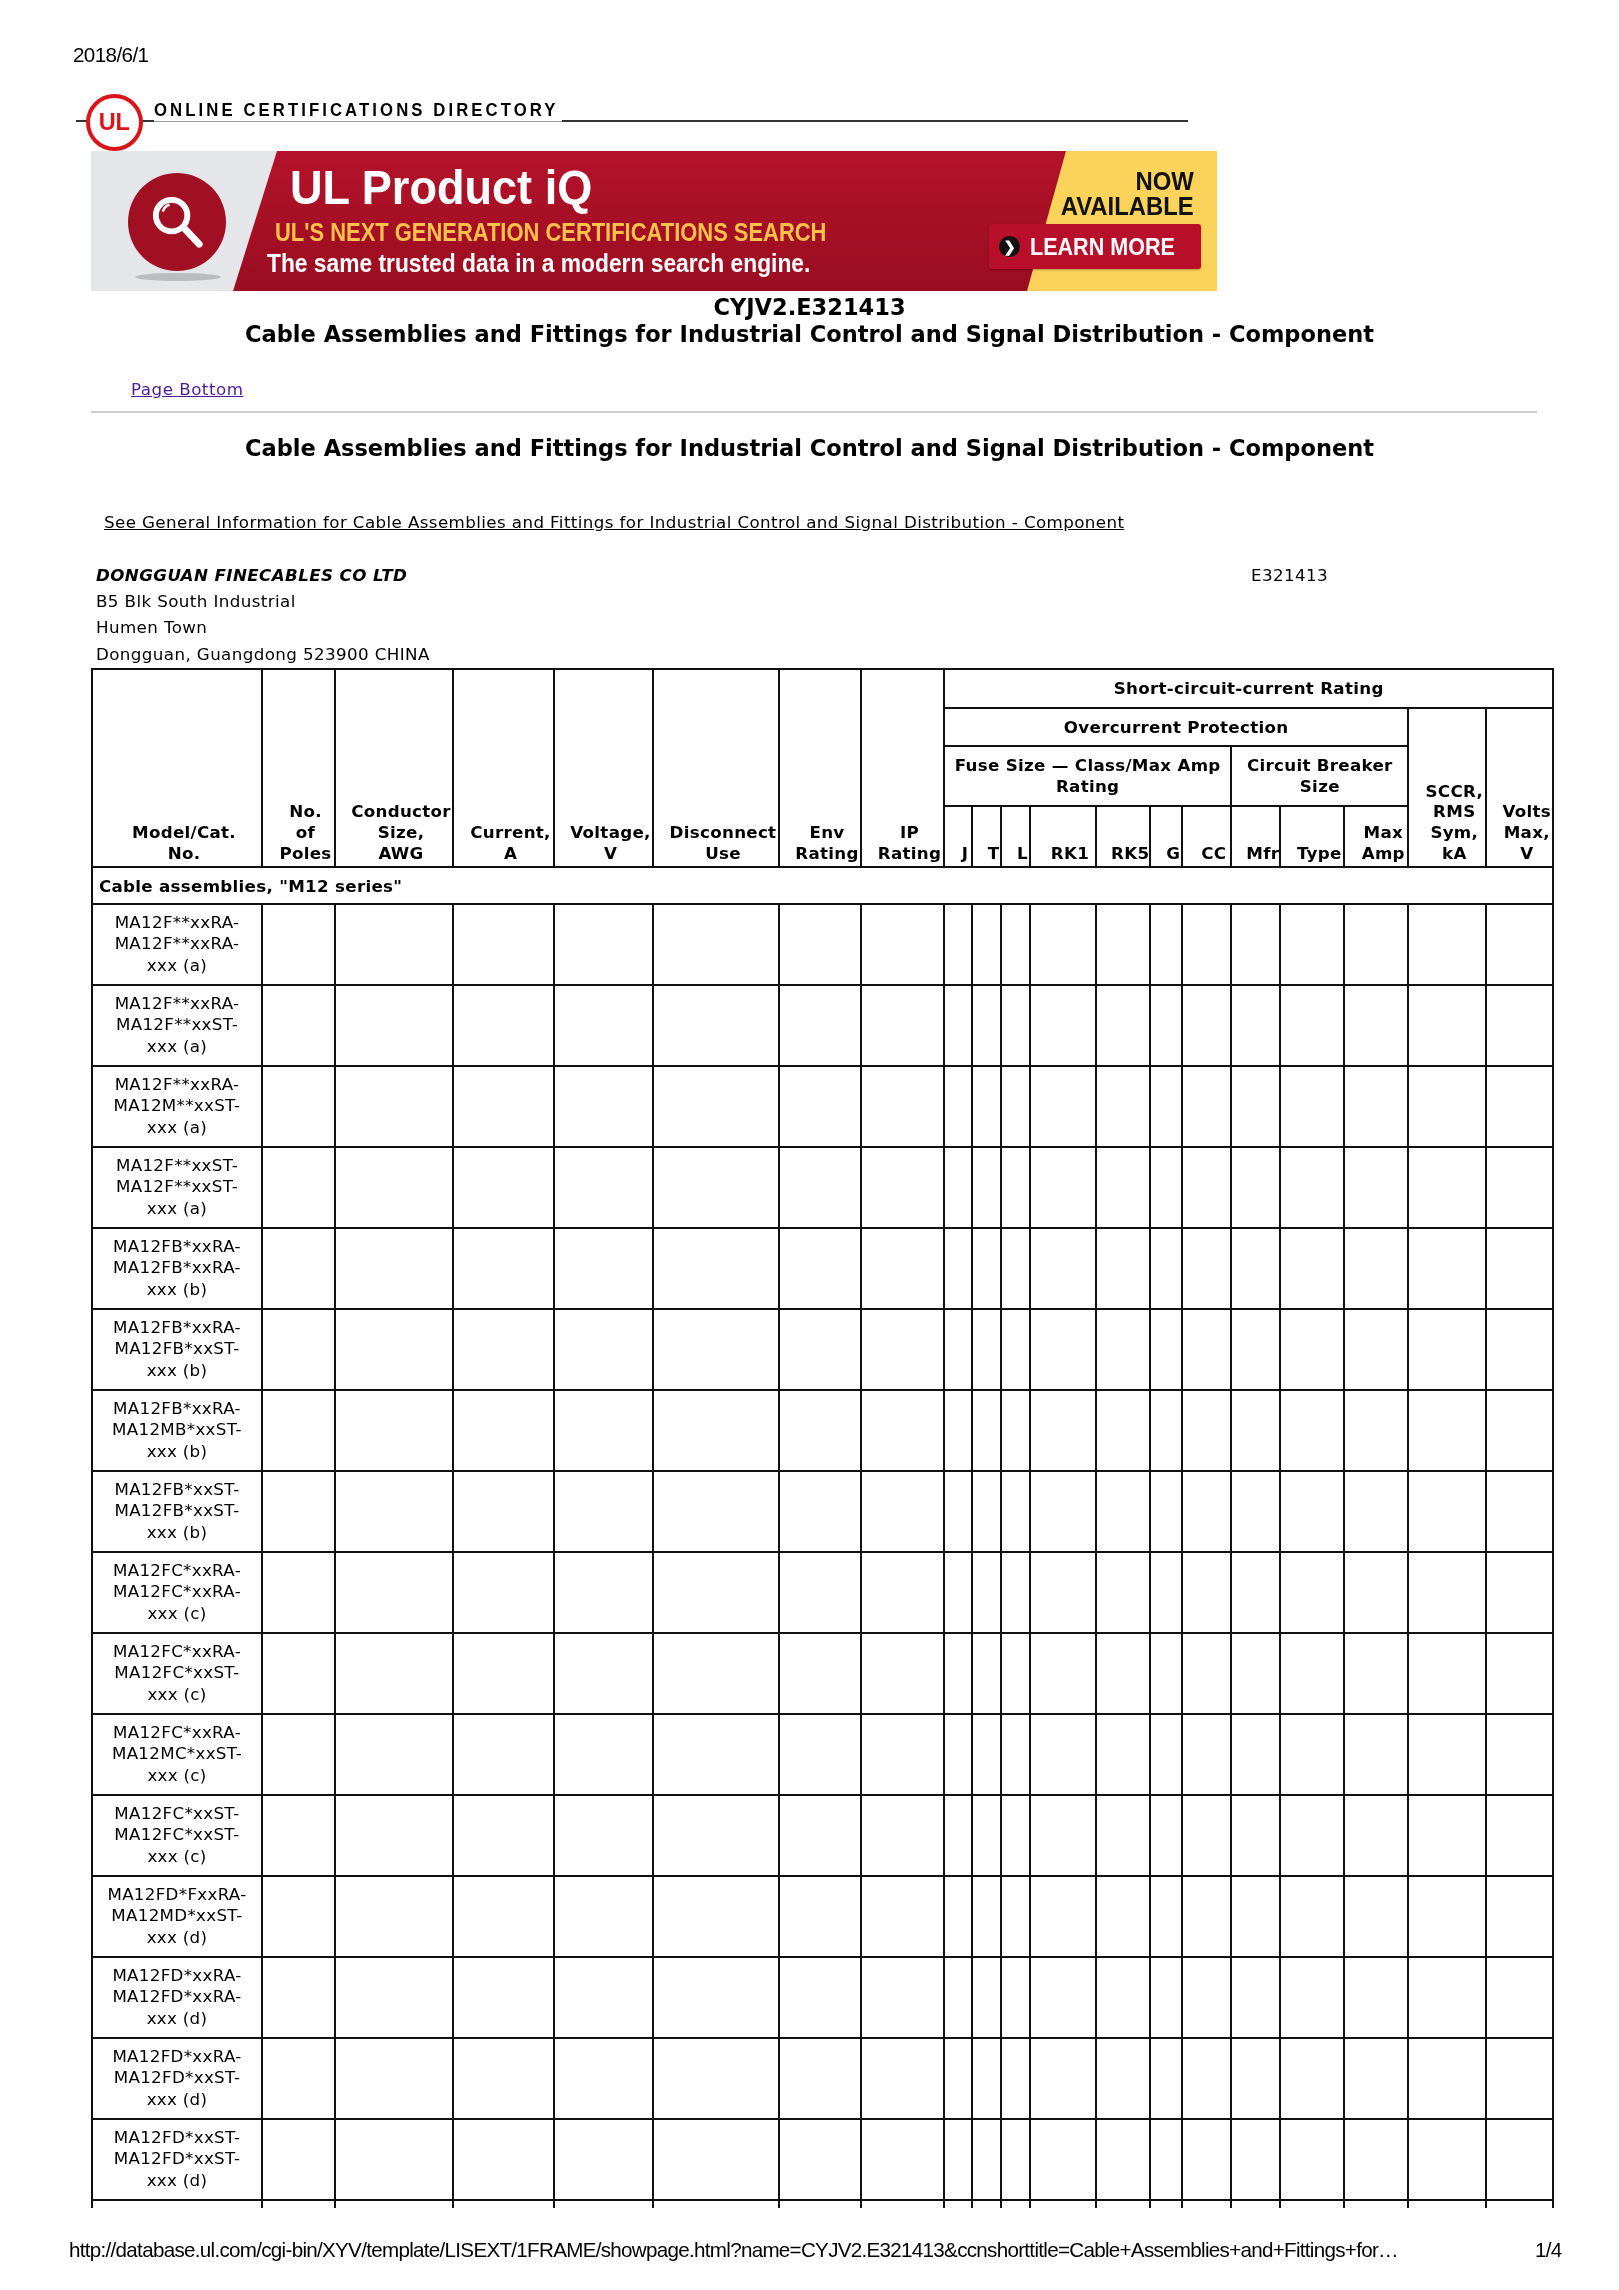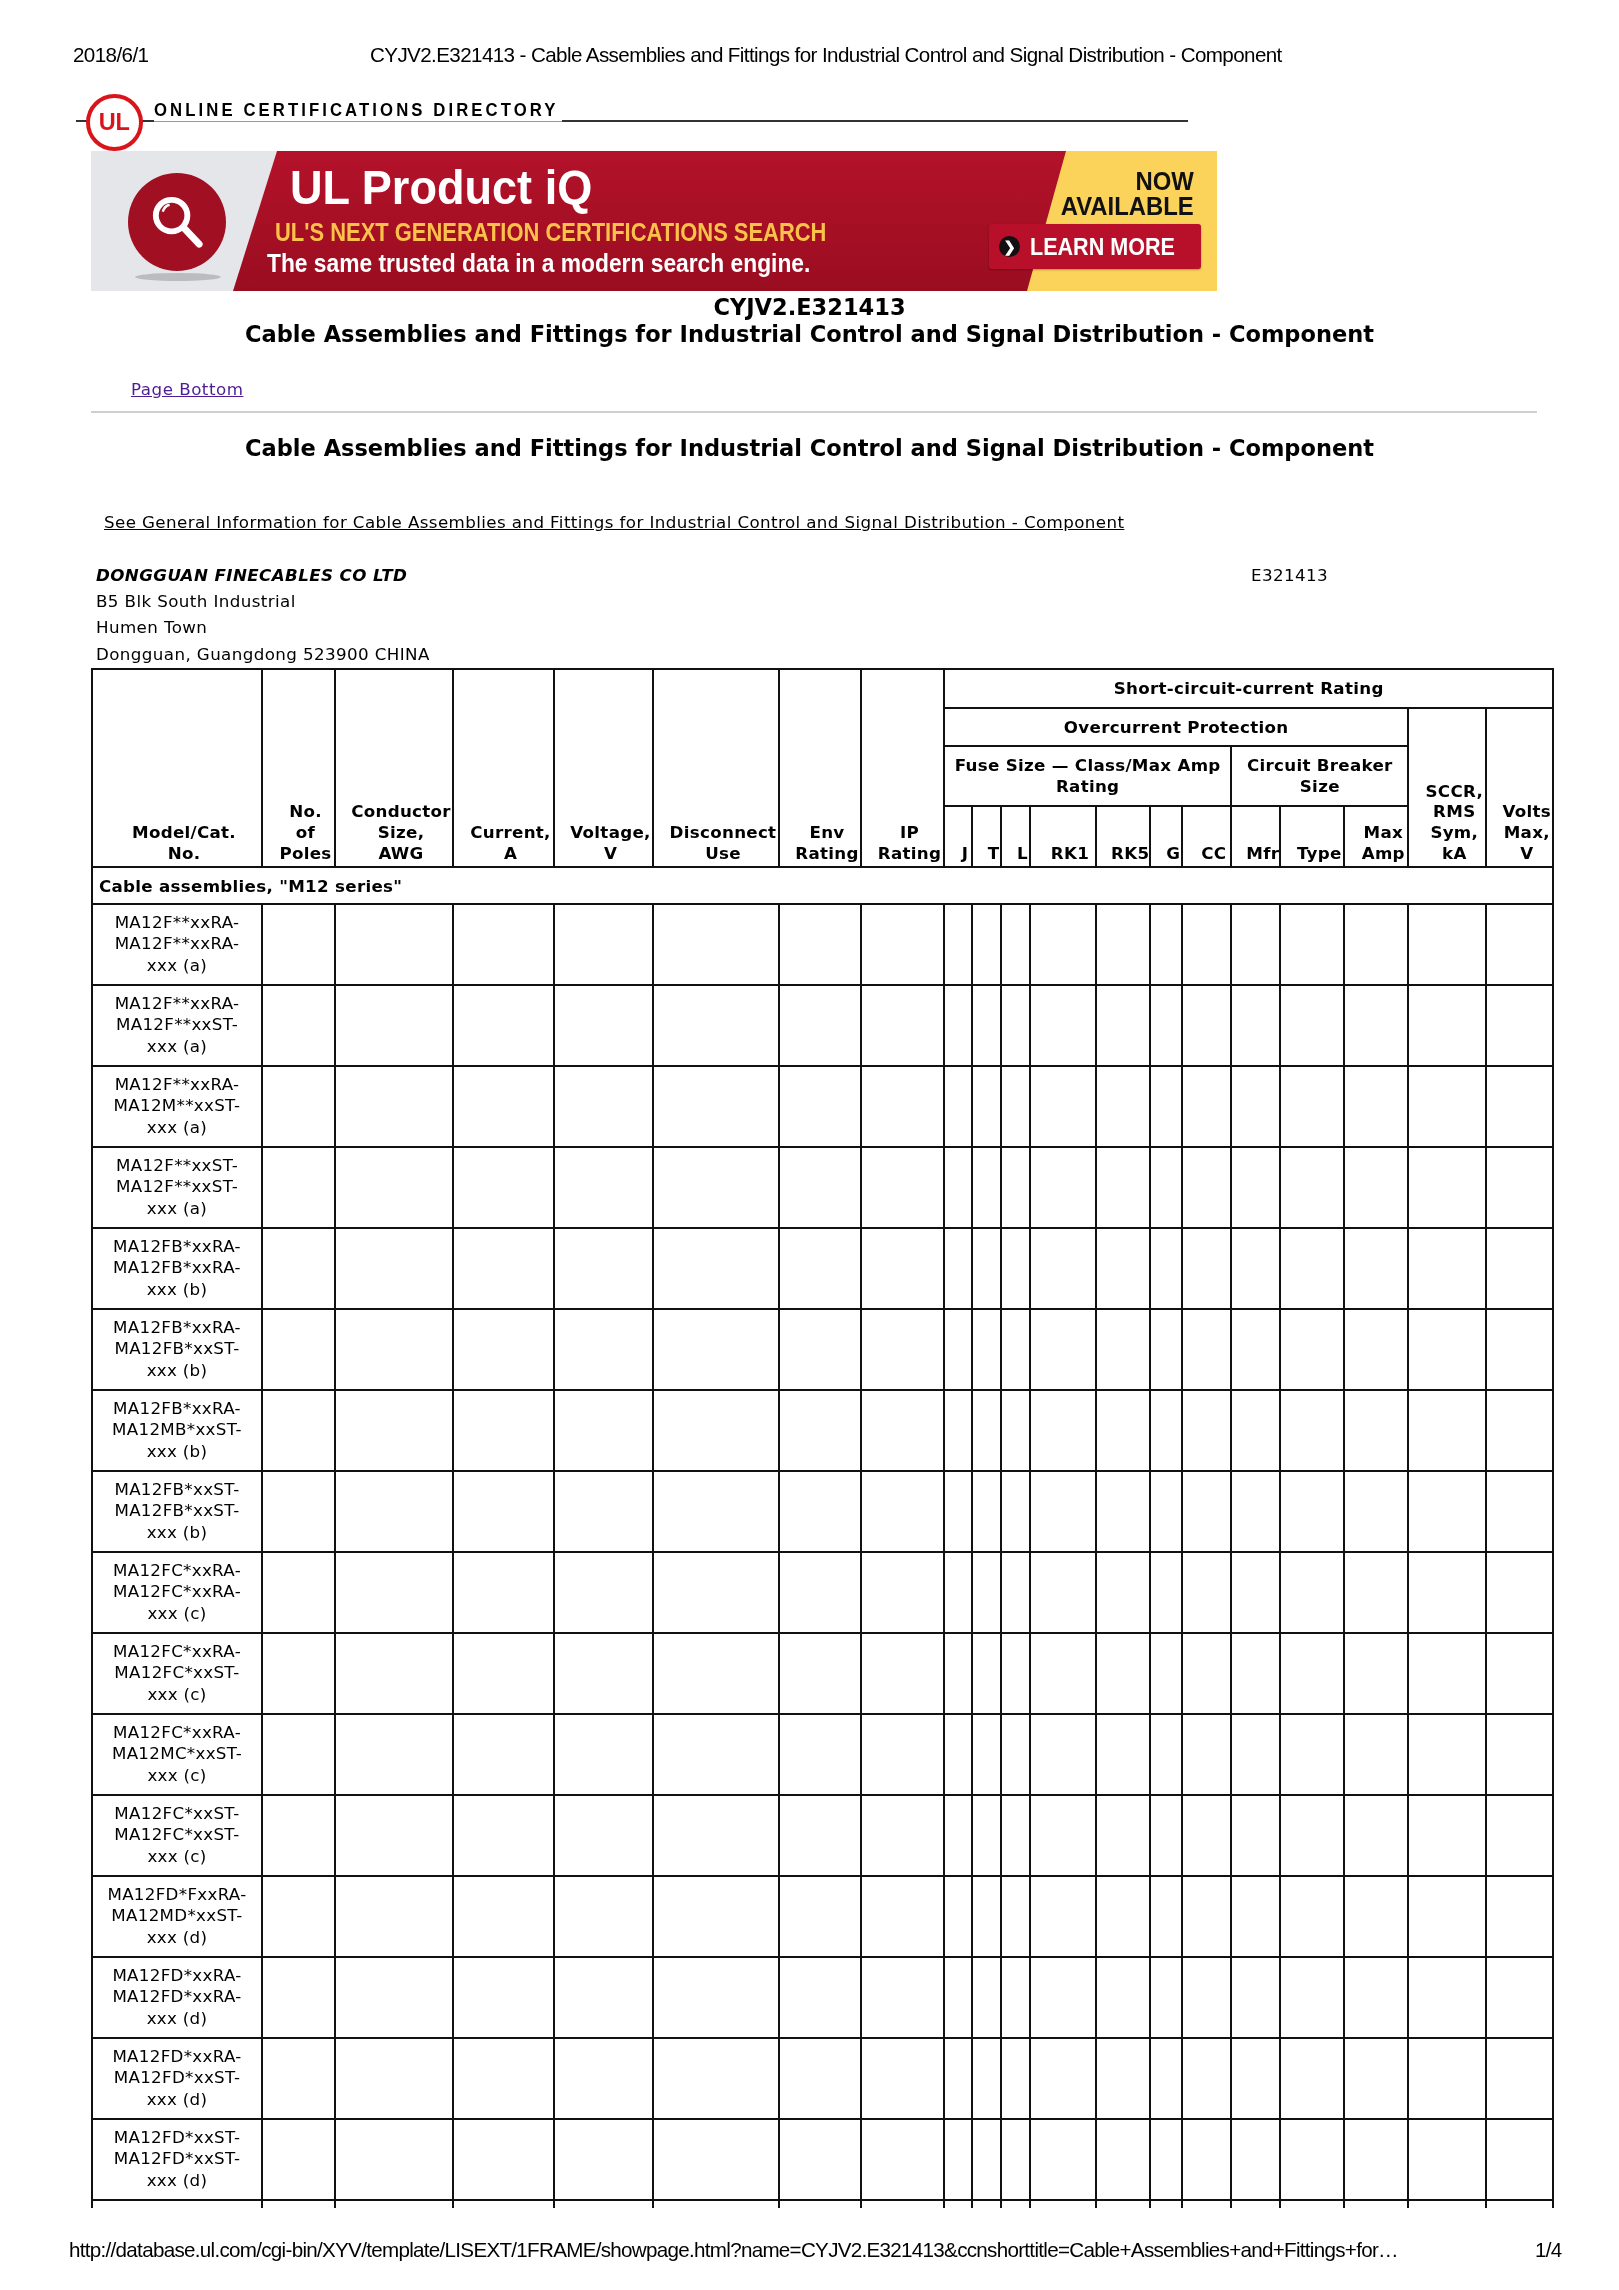--- a/index.html
+++ b/index.html
@@ -63,21 +63,20 @@
 
   .print-footer { position: absolute; top: 2238px; left: 0; width: 1619px; font-family: "Liberation Sans", sans-serif; font-size: 20.6px; letter-spacing: -0.7px; }
   .footer-url { position: absolute; left: 69px; top: 0; white-space: nowrap; }
   .footer-page { position: absolute; left: 1535px; top: 0; }
 </style>
 </head>
 <body>
 
 <div class="print-header">
   <span class="print-date">2018/6/1</span>
-  <span class="print-title">CYJV2.E321413 - Cable Assemblies and Fittings for Industrial Control and Signal Distribution - Component</span>
 </div>
 
 <div class="ocd-bar">
   <div class="ocd-line"></div>
   <div class="ul-logo">UL</div>
   <span class="ocd-text">ONLINE CERTIFICATIONS DIRECTORY</span>
 </div>
 
 <div class="banner">
   <div class="banner-red"></div>

